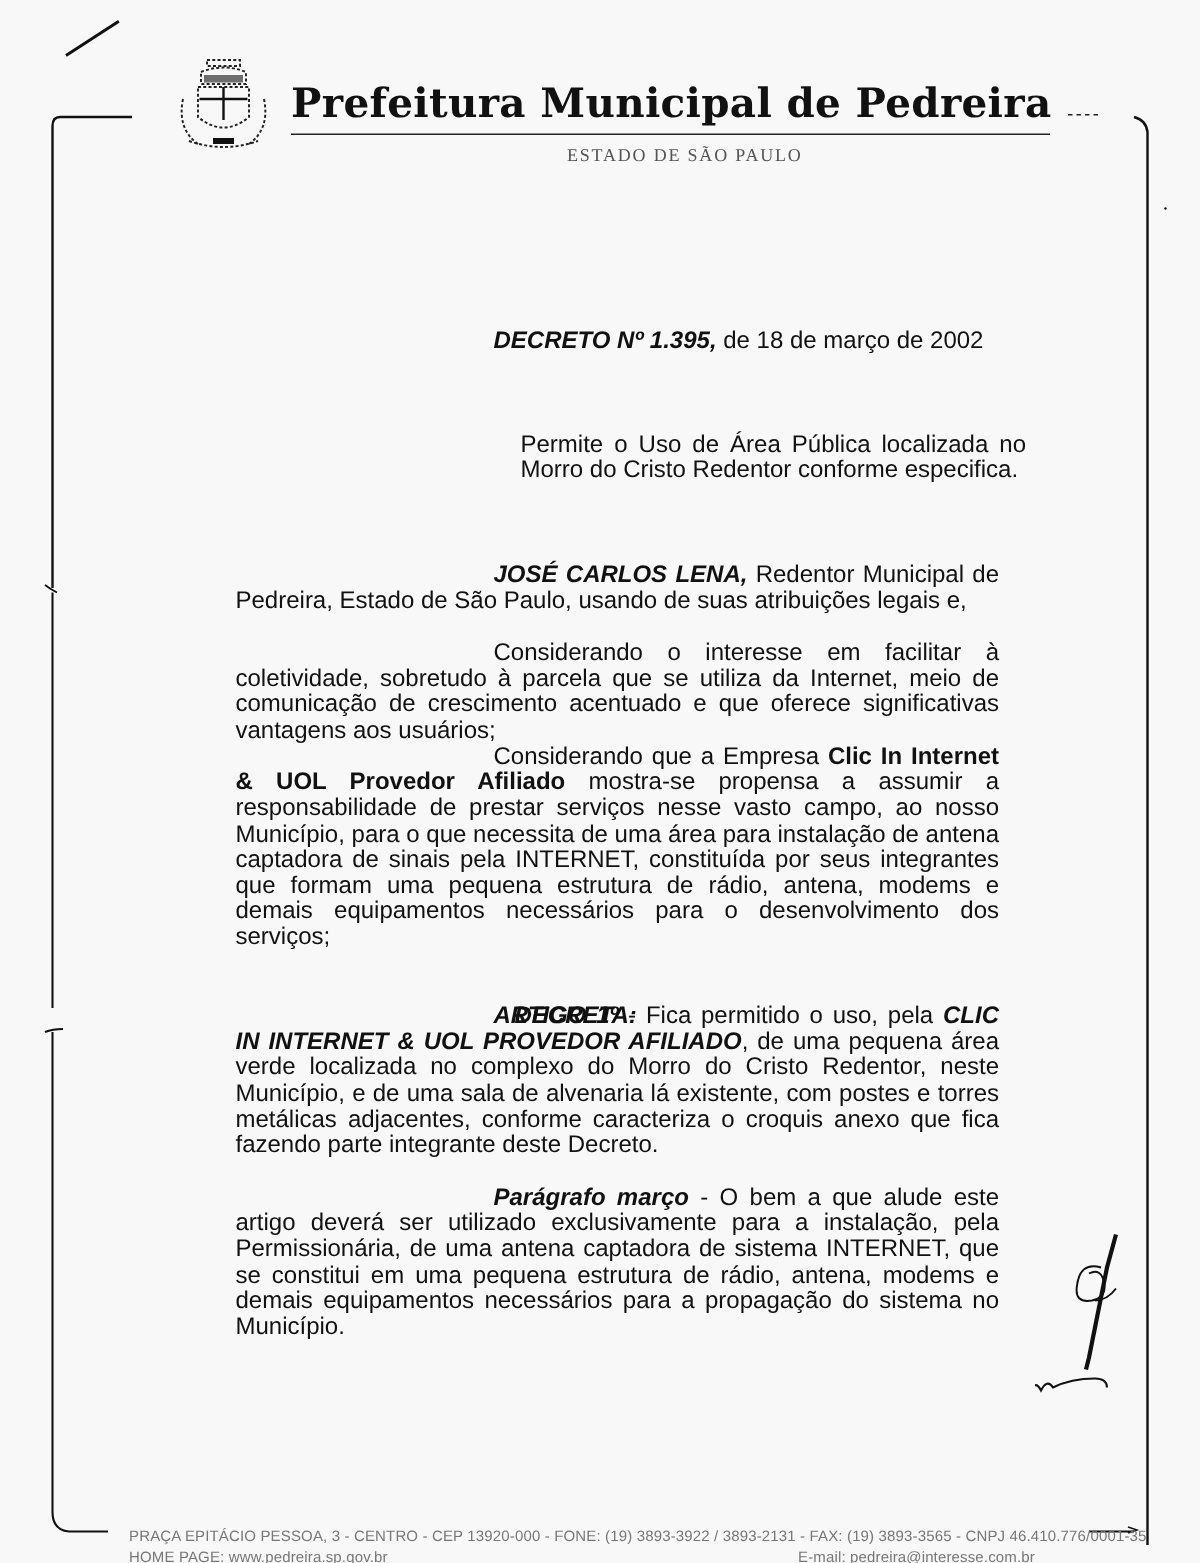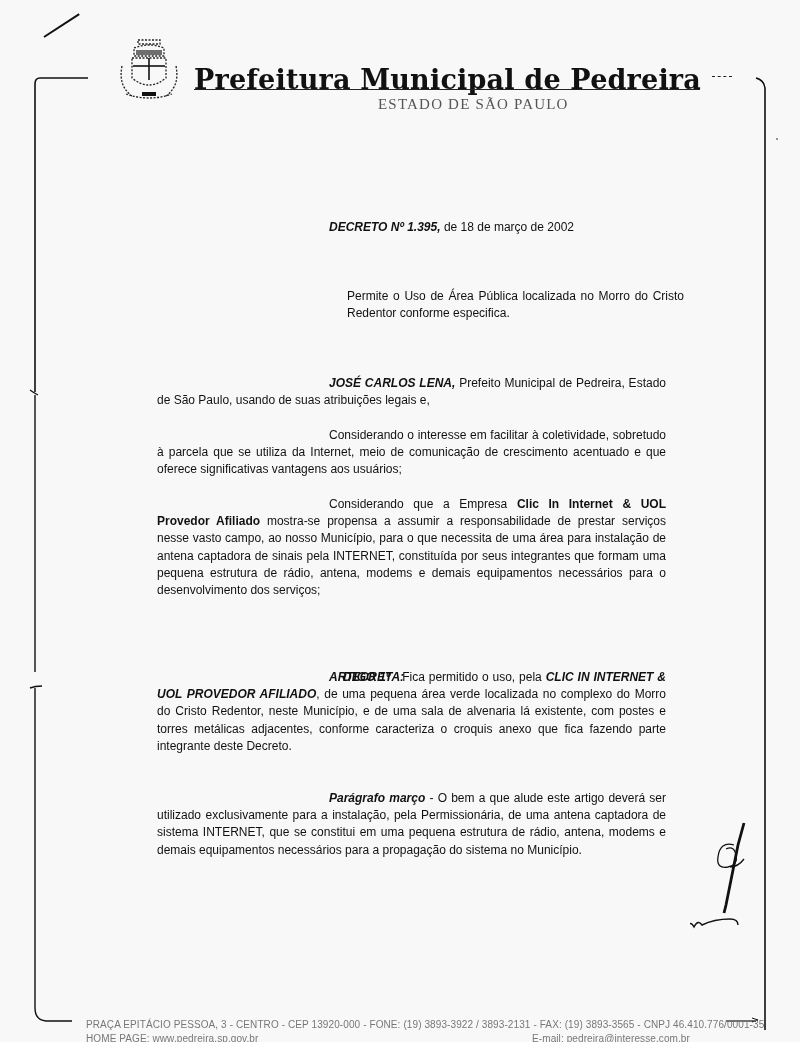--- a/index.html
+++ b/index.html
@@ -5,32 +5,32 @@
   html, body { margin: 0; padding: 0; }
   body {
     width: 800px; height: 1042px; background: #f8f8f8; position: relative; overflow: hidden;
     font-family: "Liberation Sans", sans-serif; color: #111;
   }
   .abs { position: absolute; }
   .doodle { position: absolute; left: 44px; top: 36px; width: 42px; height: 2px; background:#111; transform: rotate(-33deg); transform-origin: left center; }
   
   .crest { position: absolute; left: 118px; top: 36px; width: 62px; height: 68px; }
   .title {
-    position: absolute; left: 194px; top: 64px; font-family: "DejaVu Serif", serif; font-weight: bold;
+    position: absolute; left: 194px; top: 54px; font-family: "DejaVu Serif", serif; font-weight: bold;
     font-size: 27px; letter-spacing: 0.2px; color: #111; white-space: nowrap;
   }
   .title-rule { position: absolute; left: 194px; top: 89px; width: 506px; height: 1px; background: #222; }
   .subtitle {
-    position: absolute; left: 378px; top: 96px; font-family: "Liberation Serif", serif; font-size: 15px;
+    position: absolute; left: 378px; top: 96px; font-family: "Liberation Serif", serif; font-size: 12px;
     letter-spacing: 1.2px; color: #555;
   }
   .dash-right { position: absolute; left: 712px; top: 76px; width: 20px; height: 0; border-top: 1px dashed #222; }
 
   
-  .p { position: absolute; font-size: 12px; line-height: 17.2px; color: #111; }
+  .p { position: absolute; font-size: 16px; line-height: 17.2px; color: #111; }
   .just { text-align: justify; text-align-last: left; }
   .hdr { left: 329px; top: 219px; white-space: nowrap; }
   .ementa { left: 347px; top: 288px; width: 337px; }
   .block { left: 157px; width: 509px; }
   .indent { text-indent: 172px; }
   b, strong { font-weight: bold; }
   .bi { font-weight: bold; font-style: italic; }
 
   
   .sig { position: absolute; left: 690px; top: 815px; width: 70px; height: 130px; }
@@ -80,21 +80,21 @@
 <div class="dash-right"></div>
 <div class="subtitle">ESTADO DE SÃO PAULO</div>
 
 <div class="p hdr">
   <span class="bi">DECRETO Nº 1.395,</span><span> de 18 de março de 2002</span>
 </div>
 
 <div class="p ementa just">Permite o Uso de Área Pública localizada no Morro do Cristo Redentor conforme especifica.</div>
 
 <div class="p block indent just" style="top:375px;">
-  <span class="bi">JOSÉ CARLOS LENA,</span><span> Prefeito Municipal de Pedreira, Estado de São Paulo, usando de suas atribuições legais e,</span>
+  <span class="bi">JOSÉ CARLOS LENA,</span><span> Redentor Municipal de Pedreira, Estado de São Paulo, usando de suas atribuições legais e,</span>
 </div>
 
 <div class="p block indent just" style="top:427px;">Considerando o interesse em facilitar à coletividade, sobretudo à parcela que se utiliza da Internet, meio de comunicação de crescimento acentuado e que oferece significativas vantagens aos usuários;</div>
 
 <div class="p block indent just" style="top:496px;">
   <span>Considerando que a Empresa </span><b>Clic In Internet &amp; UOL Provedor Afiliado</b><span> mostra-se propensa a assumir a responsabilidade de prestar serviços nesse vasto campo, ao nosso Município, para o que necessita de uma área para instalação de antena captadora de sinais pela INTERNET, constituída por seus integrantes que formam uma pequena estrutura de rádio, antena, modems e demais equipamentos necessários para o desenvolvimento dos serviços;</span>
 </div>
 
 <div class="p bi" style="left:329px;top:669px;margin-left:14px;">DECRETA:</div>
 

